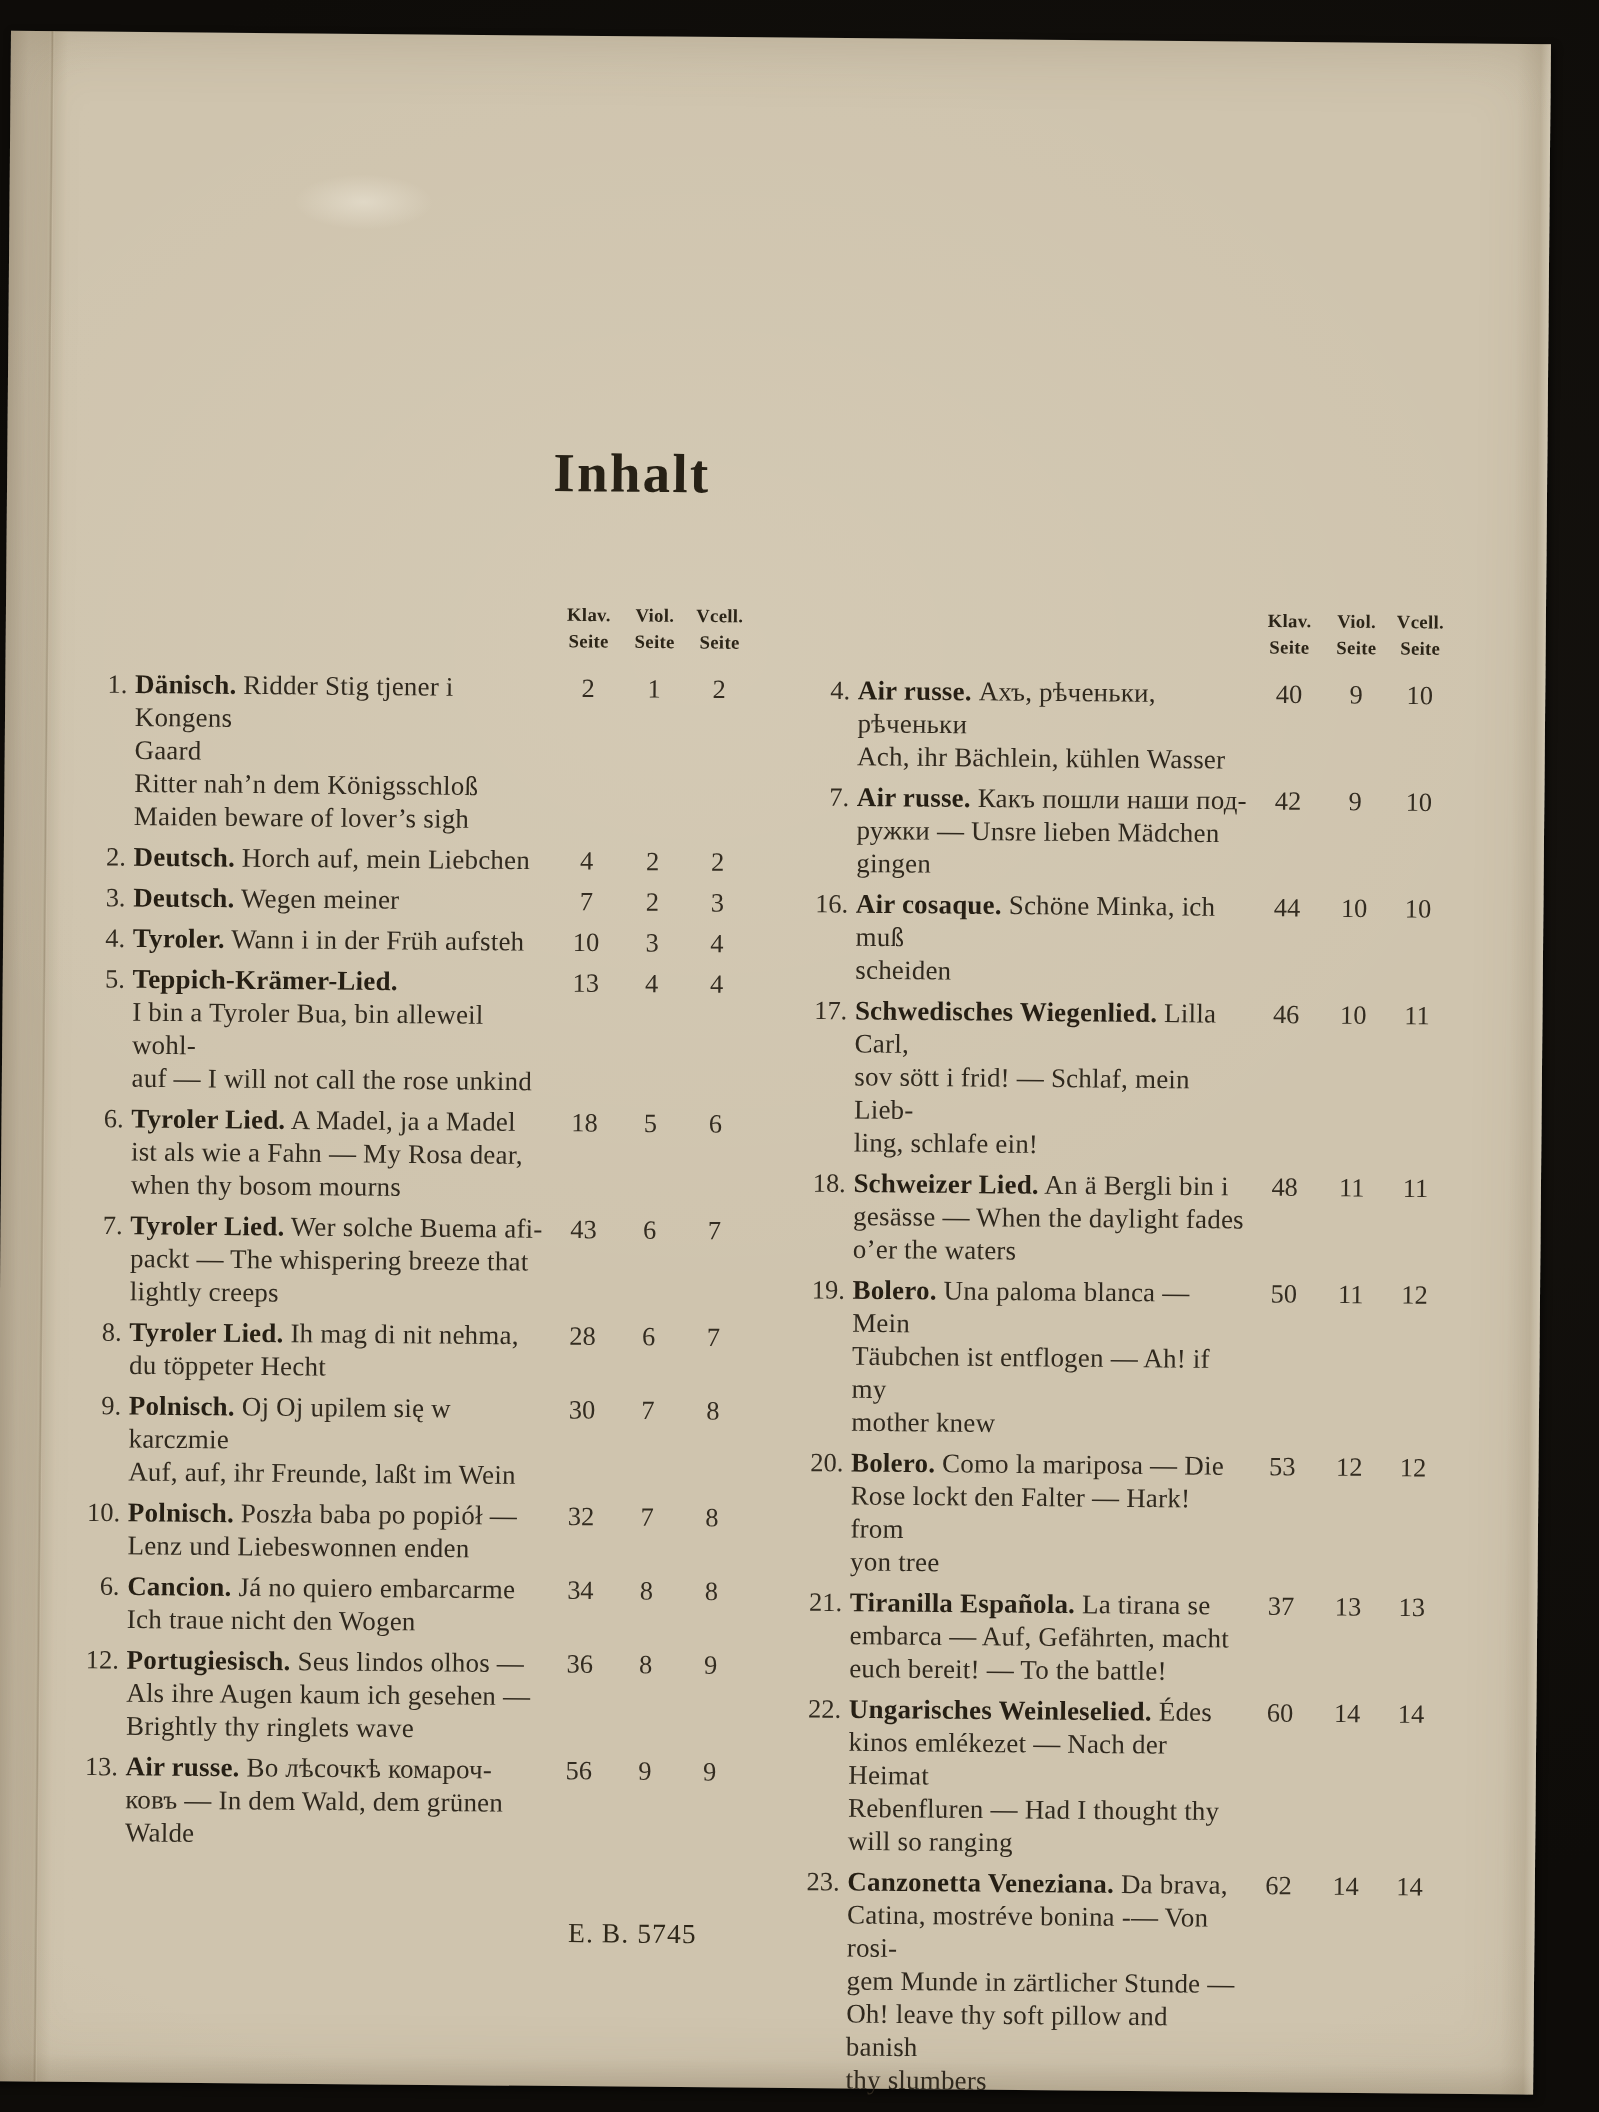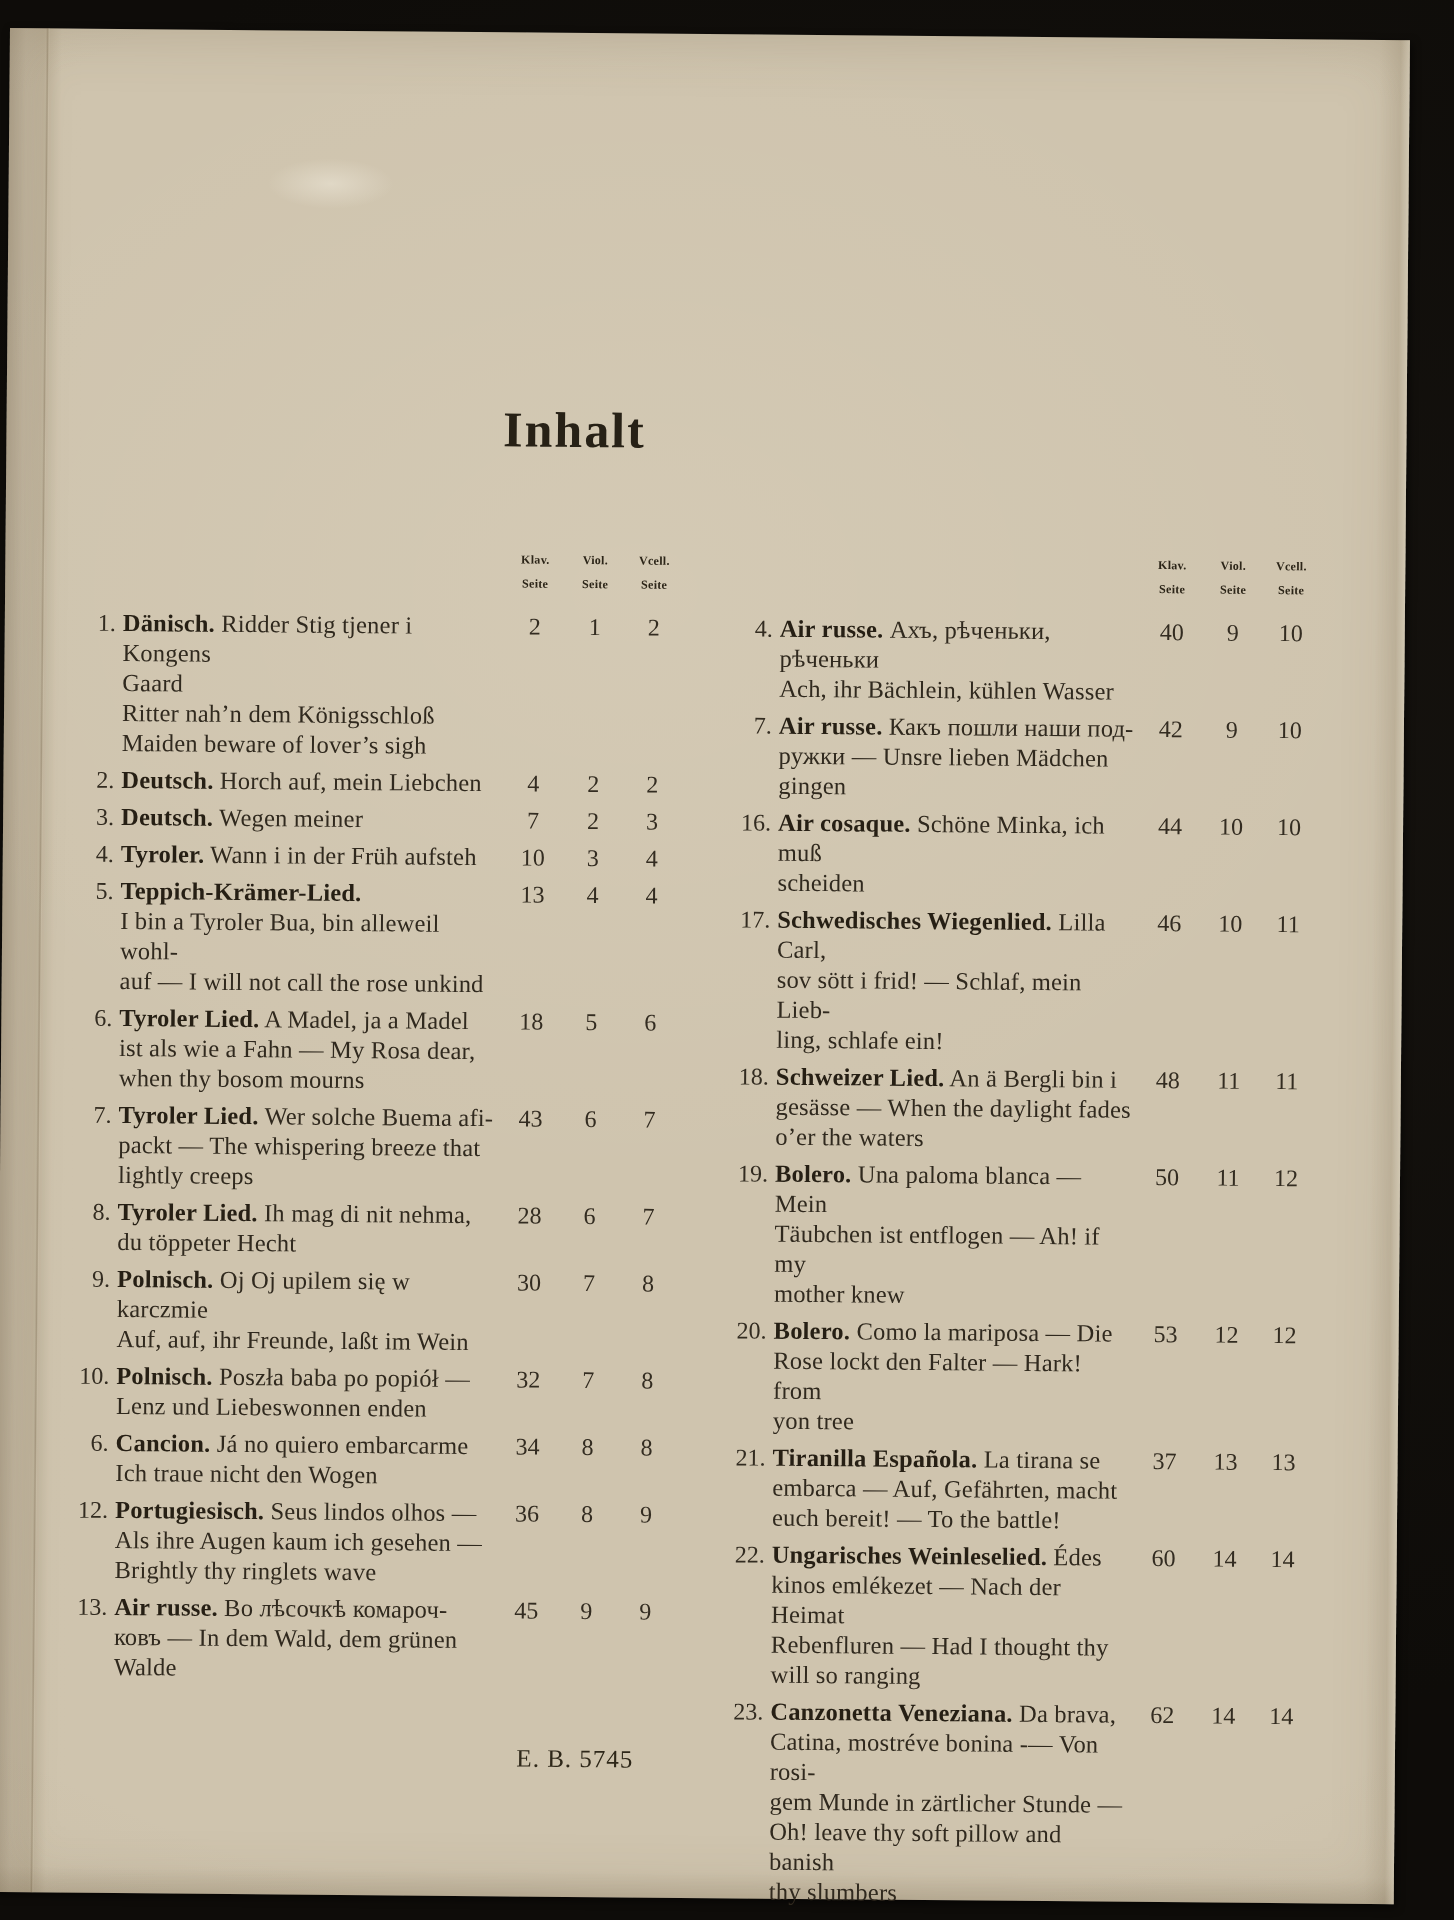--- a/index.html
+++ b/index.html
@@ -43,21 +43,21 @@
   }
   .e-text{
     font-size:24.5px;line-height:30px;letter-spacing:0.2px;color:#30291e;
   }
   .e-text b{font-weight:bold;color:#261f14;}
   .e-pg{
     text-align:center;font-size:24px;line-height:30px;color:#332c21;
   }
   .entry.head{margin-bottom:16px;}
   .hd{
-    text-align:center;font-size:12px;line-height:24px;font-weight:bold;color:#2c2518;
+    text-align:center;font-size:17px;line-height:24px;font-weight:bold;color:#2c2518;
     letter-spacing:0.3px;
   }
   .plate{
     position:absolute;left:0;top:1712px;width:1160px;text-align:center;
     font-size:25px;letter-spacing:1px;color:#2e2719;
   }
 </style>
 </head>
 <body>
 
@@ -167,21 +167,21 @@
     <div class="e-no">12.</div>
     <div class="e-text"><b>Portugiesisch.</b> Seus lindos olhos —<br>Als ihre Augen kaum ich gesehen —<br>Brightly thy ringlets wave</div>
     <div class="e-pg">36</div>
     <div class="e-pg">8</div>
     <div class="e-pg">9</div>
   </div>
 
   <div class="entry">
     <div class="e-no">13.</div>
     <div class="e-text"><b>Air russe.</b> Во лѣсочкѣ комароч-<br>ковъ — In dem Wald, dem grünen<br>Walde</div>
-    <div class="e-pg">45</div>
+    <div class="e-pg">56</div>
     <div class="e-pg">9</div>
     <div class="e-pg">9</div>
   </div>
 </div>
 
   <div class="col col-right">
     <div class="entry head">
       <div></div>
         <div></div>
       <div class="hd"><span>Klav.</span><br><span>Seite</span></div>

